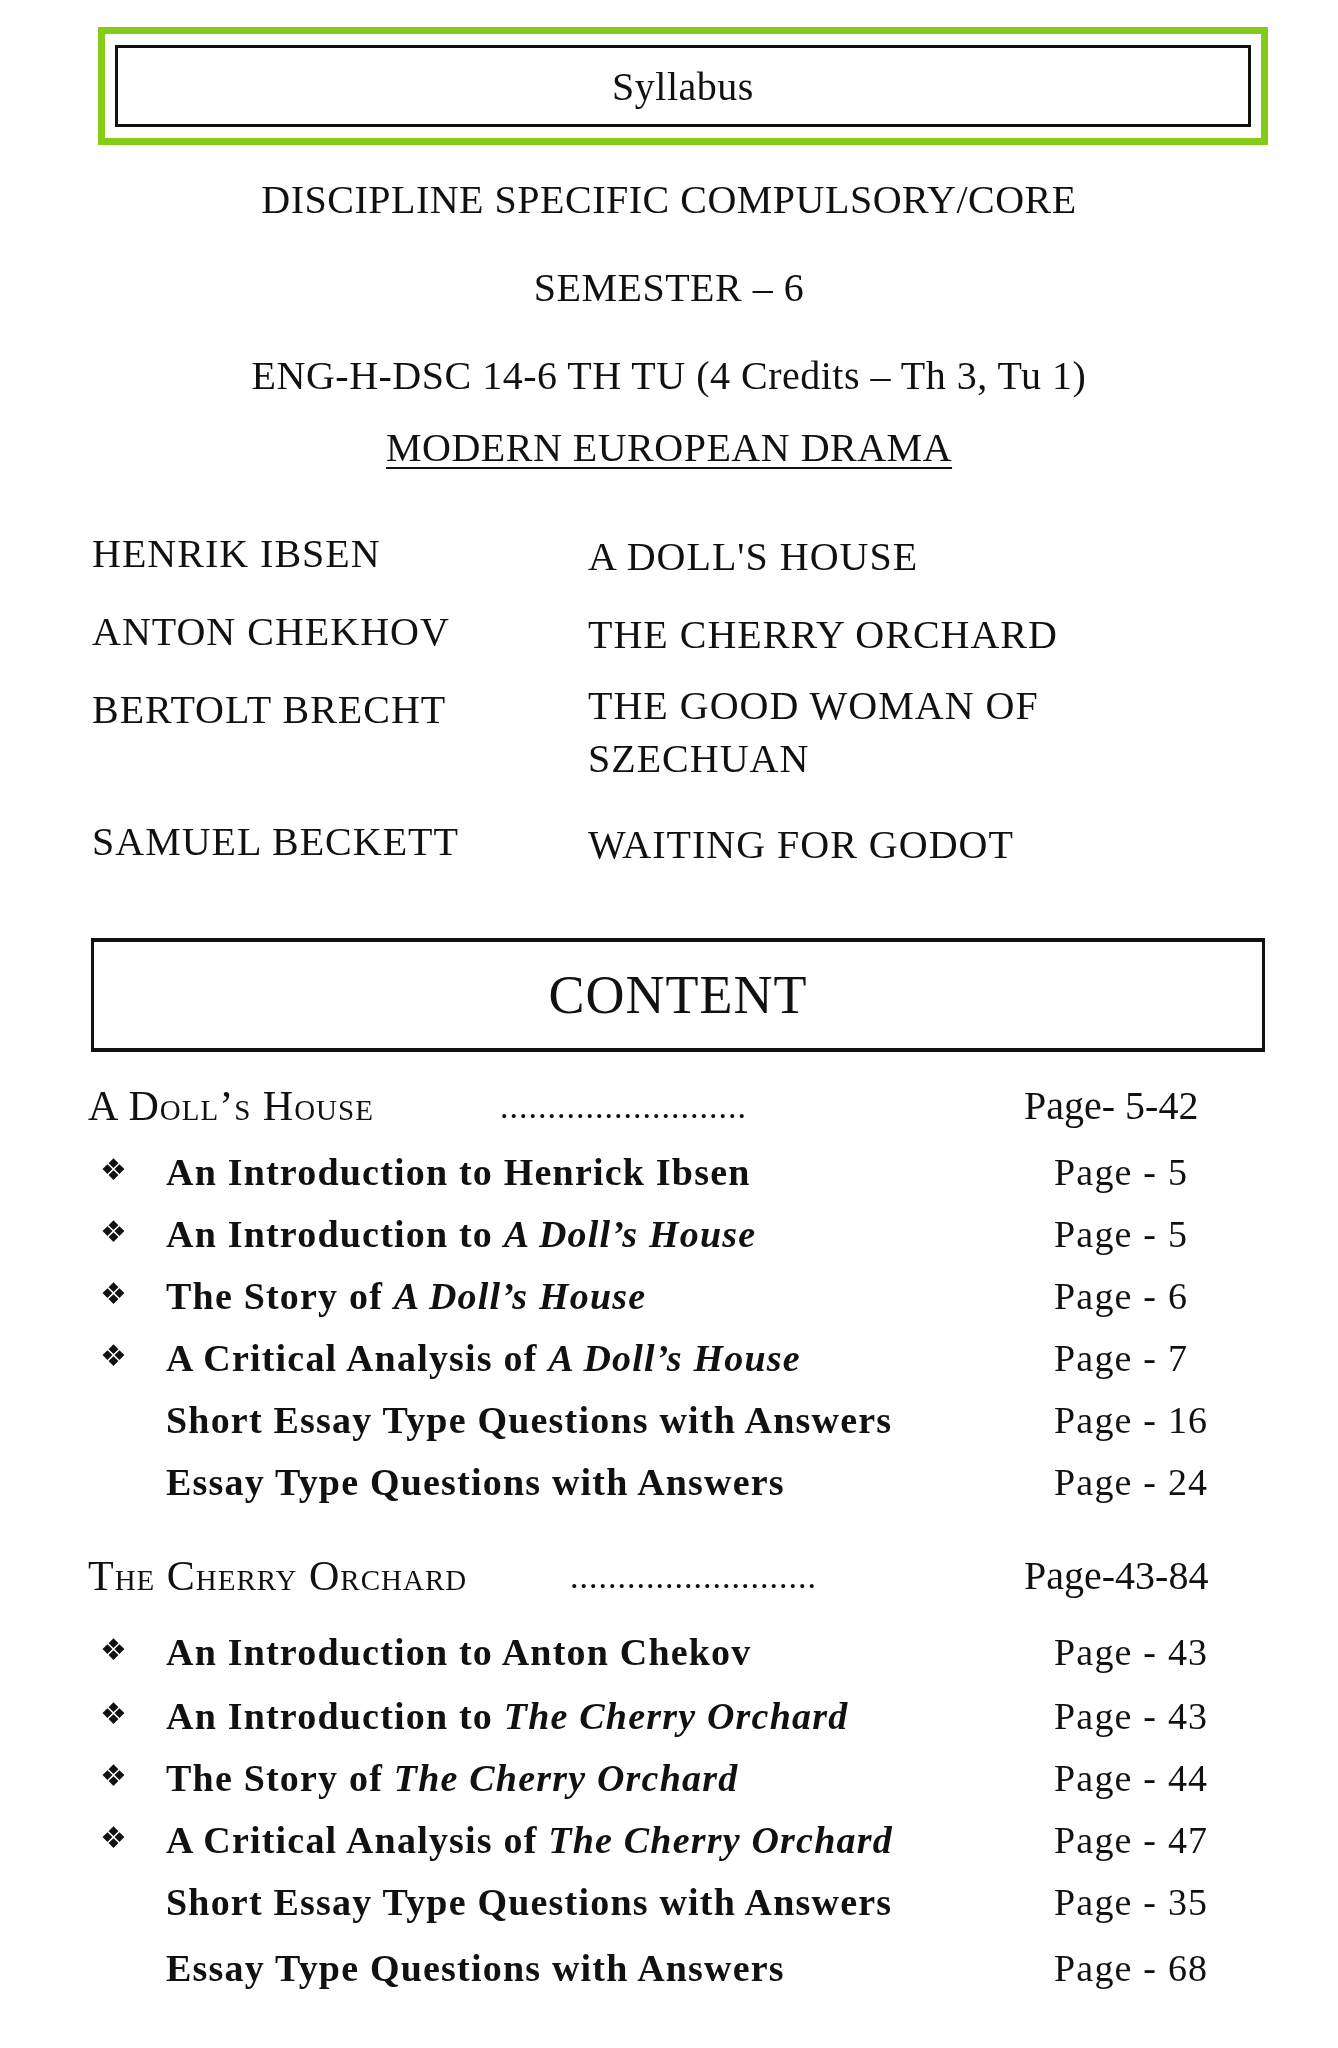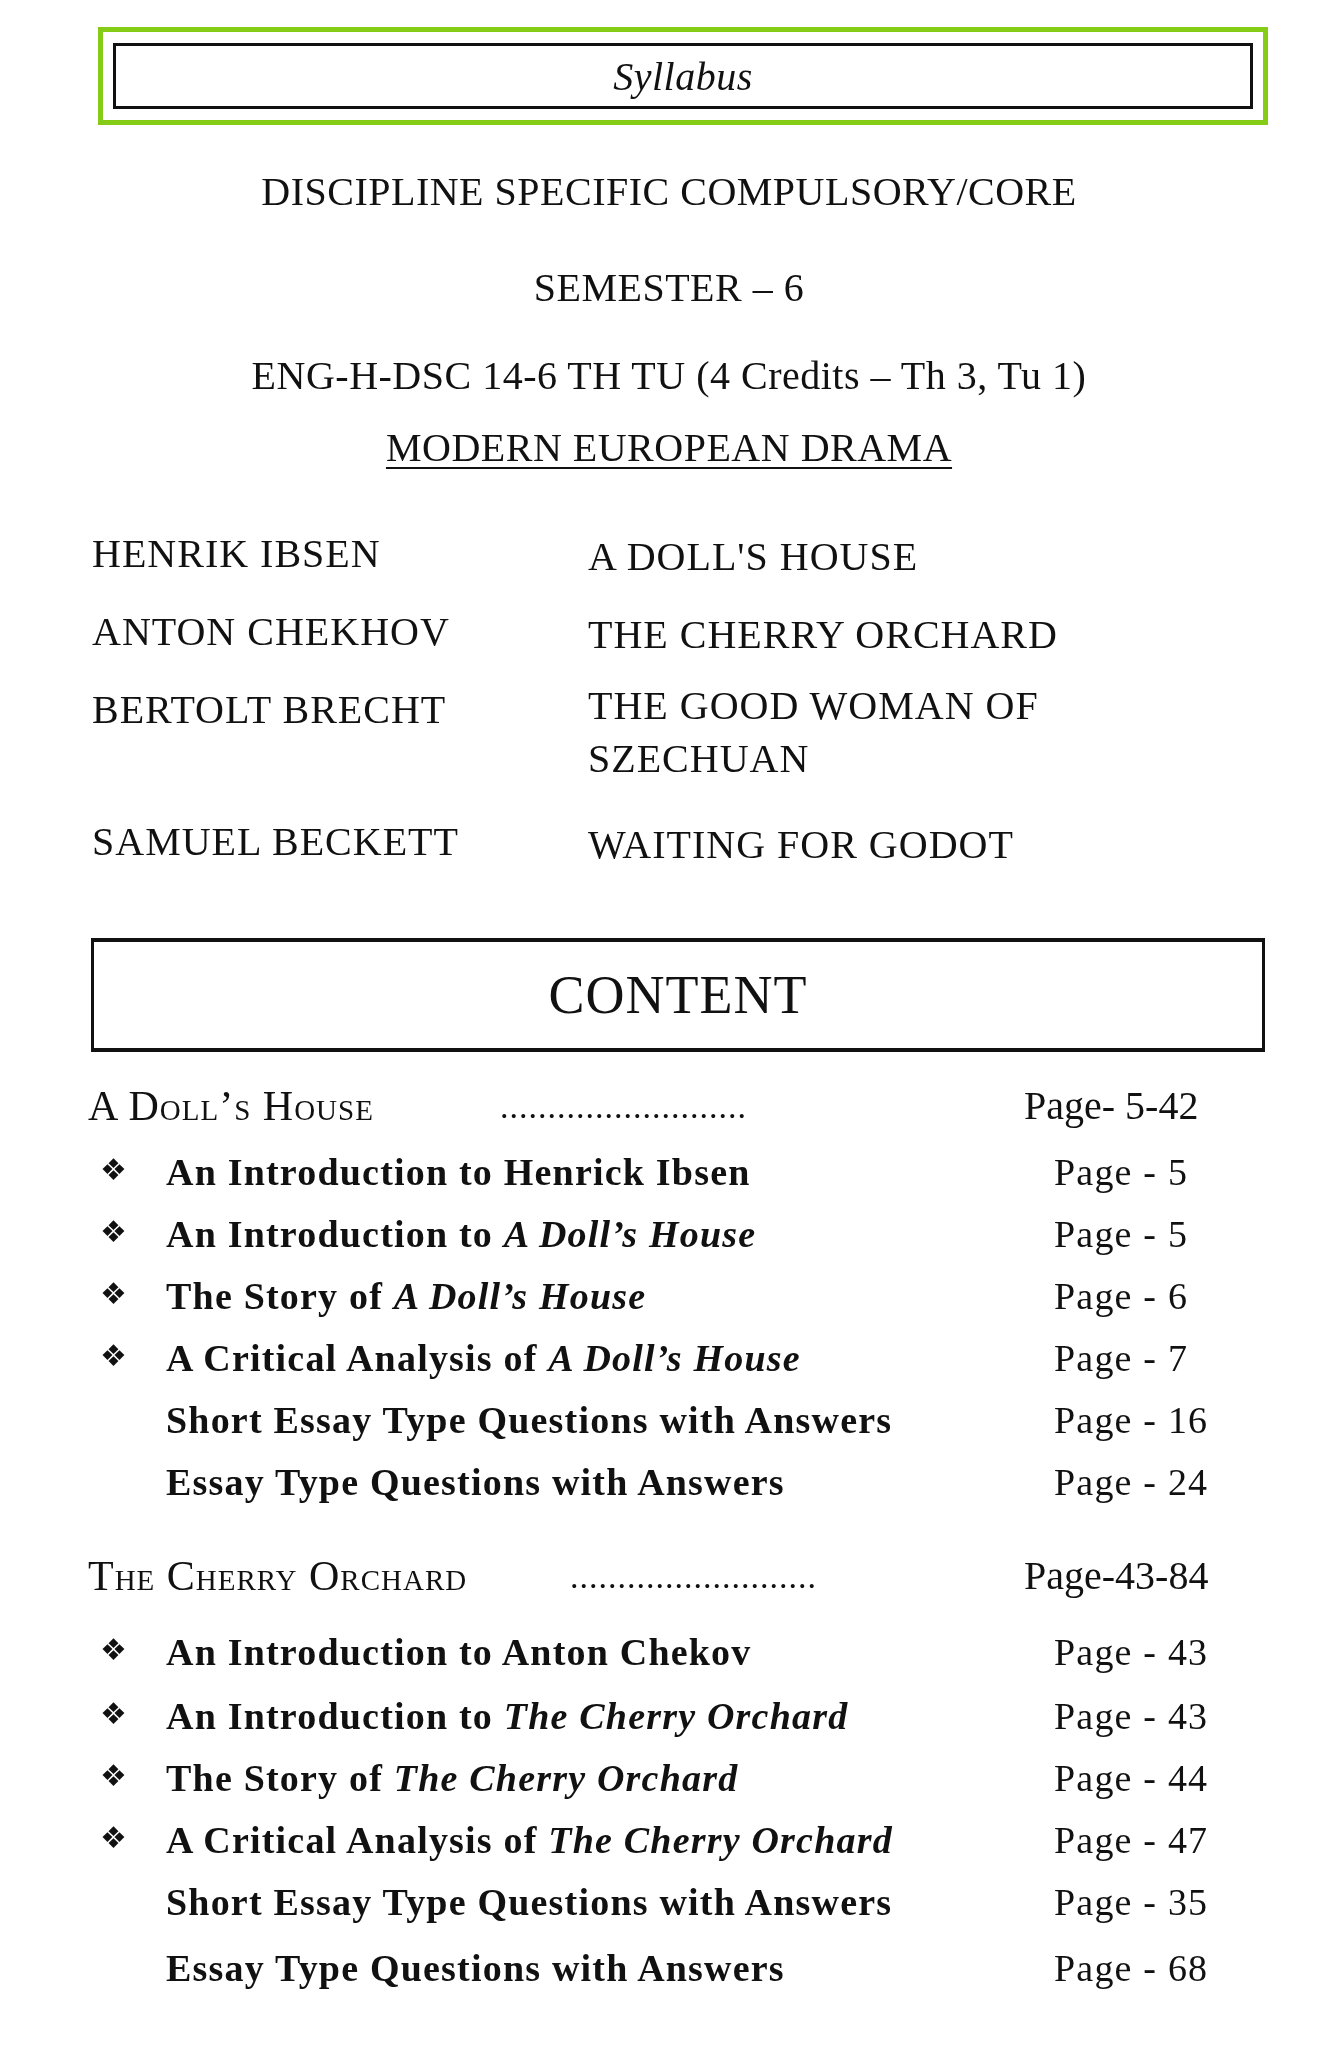--- a/index.html
+++ b/index.html
@@ -1,22 +1,22 @@
 <!DOCTYPE html>
 <html><head>
 <meta charset="utf-8">
 <style>
   html, body { margin: 0; padding: 0; background: #ffffff; }
   body {
     width: 1338px; height: 2048px; position: relative; overflow: hidden;
     font-family: "Liberation Serif", "DejaVu Serif", serif; color: #111;
   }
   .syllabus-frame {
-    position: absolute; left: 98px; top: 27px; width: 1170px; height: 98px;
-    border: 5px solid #84cc16; box-sizing: border-box; font-style: italic;
+    position: absolute; left: 98px; top: 27px; width: 1170px; height: 118px;
+    border: 7px solid #84cc16; box-sizing: border-box;
   }
   .syllabus-inner {
     position: absolute; left: 10px; top: 11px; right: 10px; bottom: 11px;
     border: 3px solid #111; display: flex; align-items: center; justify-content: center;
   }
   .syllabus-title { font-size: 40px; letter-spacing: 0.5px; }
   .center-line {
     position: absolute; left: 0; width: 1338px; text-align: center;
     font-size: 40px; letter-spacing: 0.5px;
   }
@@ -42,21 +42,21 @@
 </style>
 </head>
 <body>
 
 <div class="syllabus-frame">
   <div class="syllabus-inner">
     <span class="syllabus-title">Syllabus</span>
   </div>
 </div>
 
-<div class="center-line" style="top:168px;">DISCIPLINE SPECIFIC COMPULSORY/CORE</div>
+<div class="center-line" style="top:176px;">DISCIPLINE SPECIFIC COMPULSORY/CORE</div>
 <div class="center-line" style="top:264px;">SEMESTER – 6</div>
 <div class="center-line" style="top:352px;">ENG-H-DSC 14-6 TH TU (4 Credits – Th 3, Tu 1)</div>
 <div class="center-line" style="top:424px;">
   <span class="underline">MODERN EUROPEAN DRAMA</span>
 </div>
 
 <div class="author-row" style="top:530px;">
   <span class="author">HENRIK IBSEN</span>
   <span class="work">A DOLL'S HOUSE</span>
 </div>

